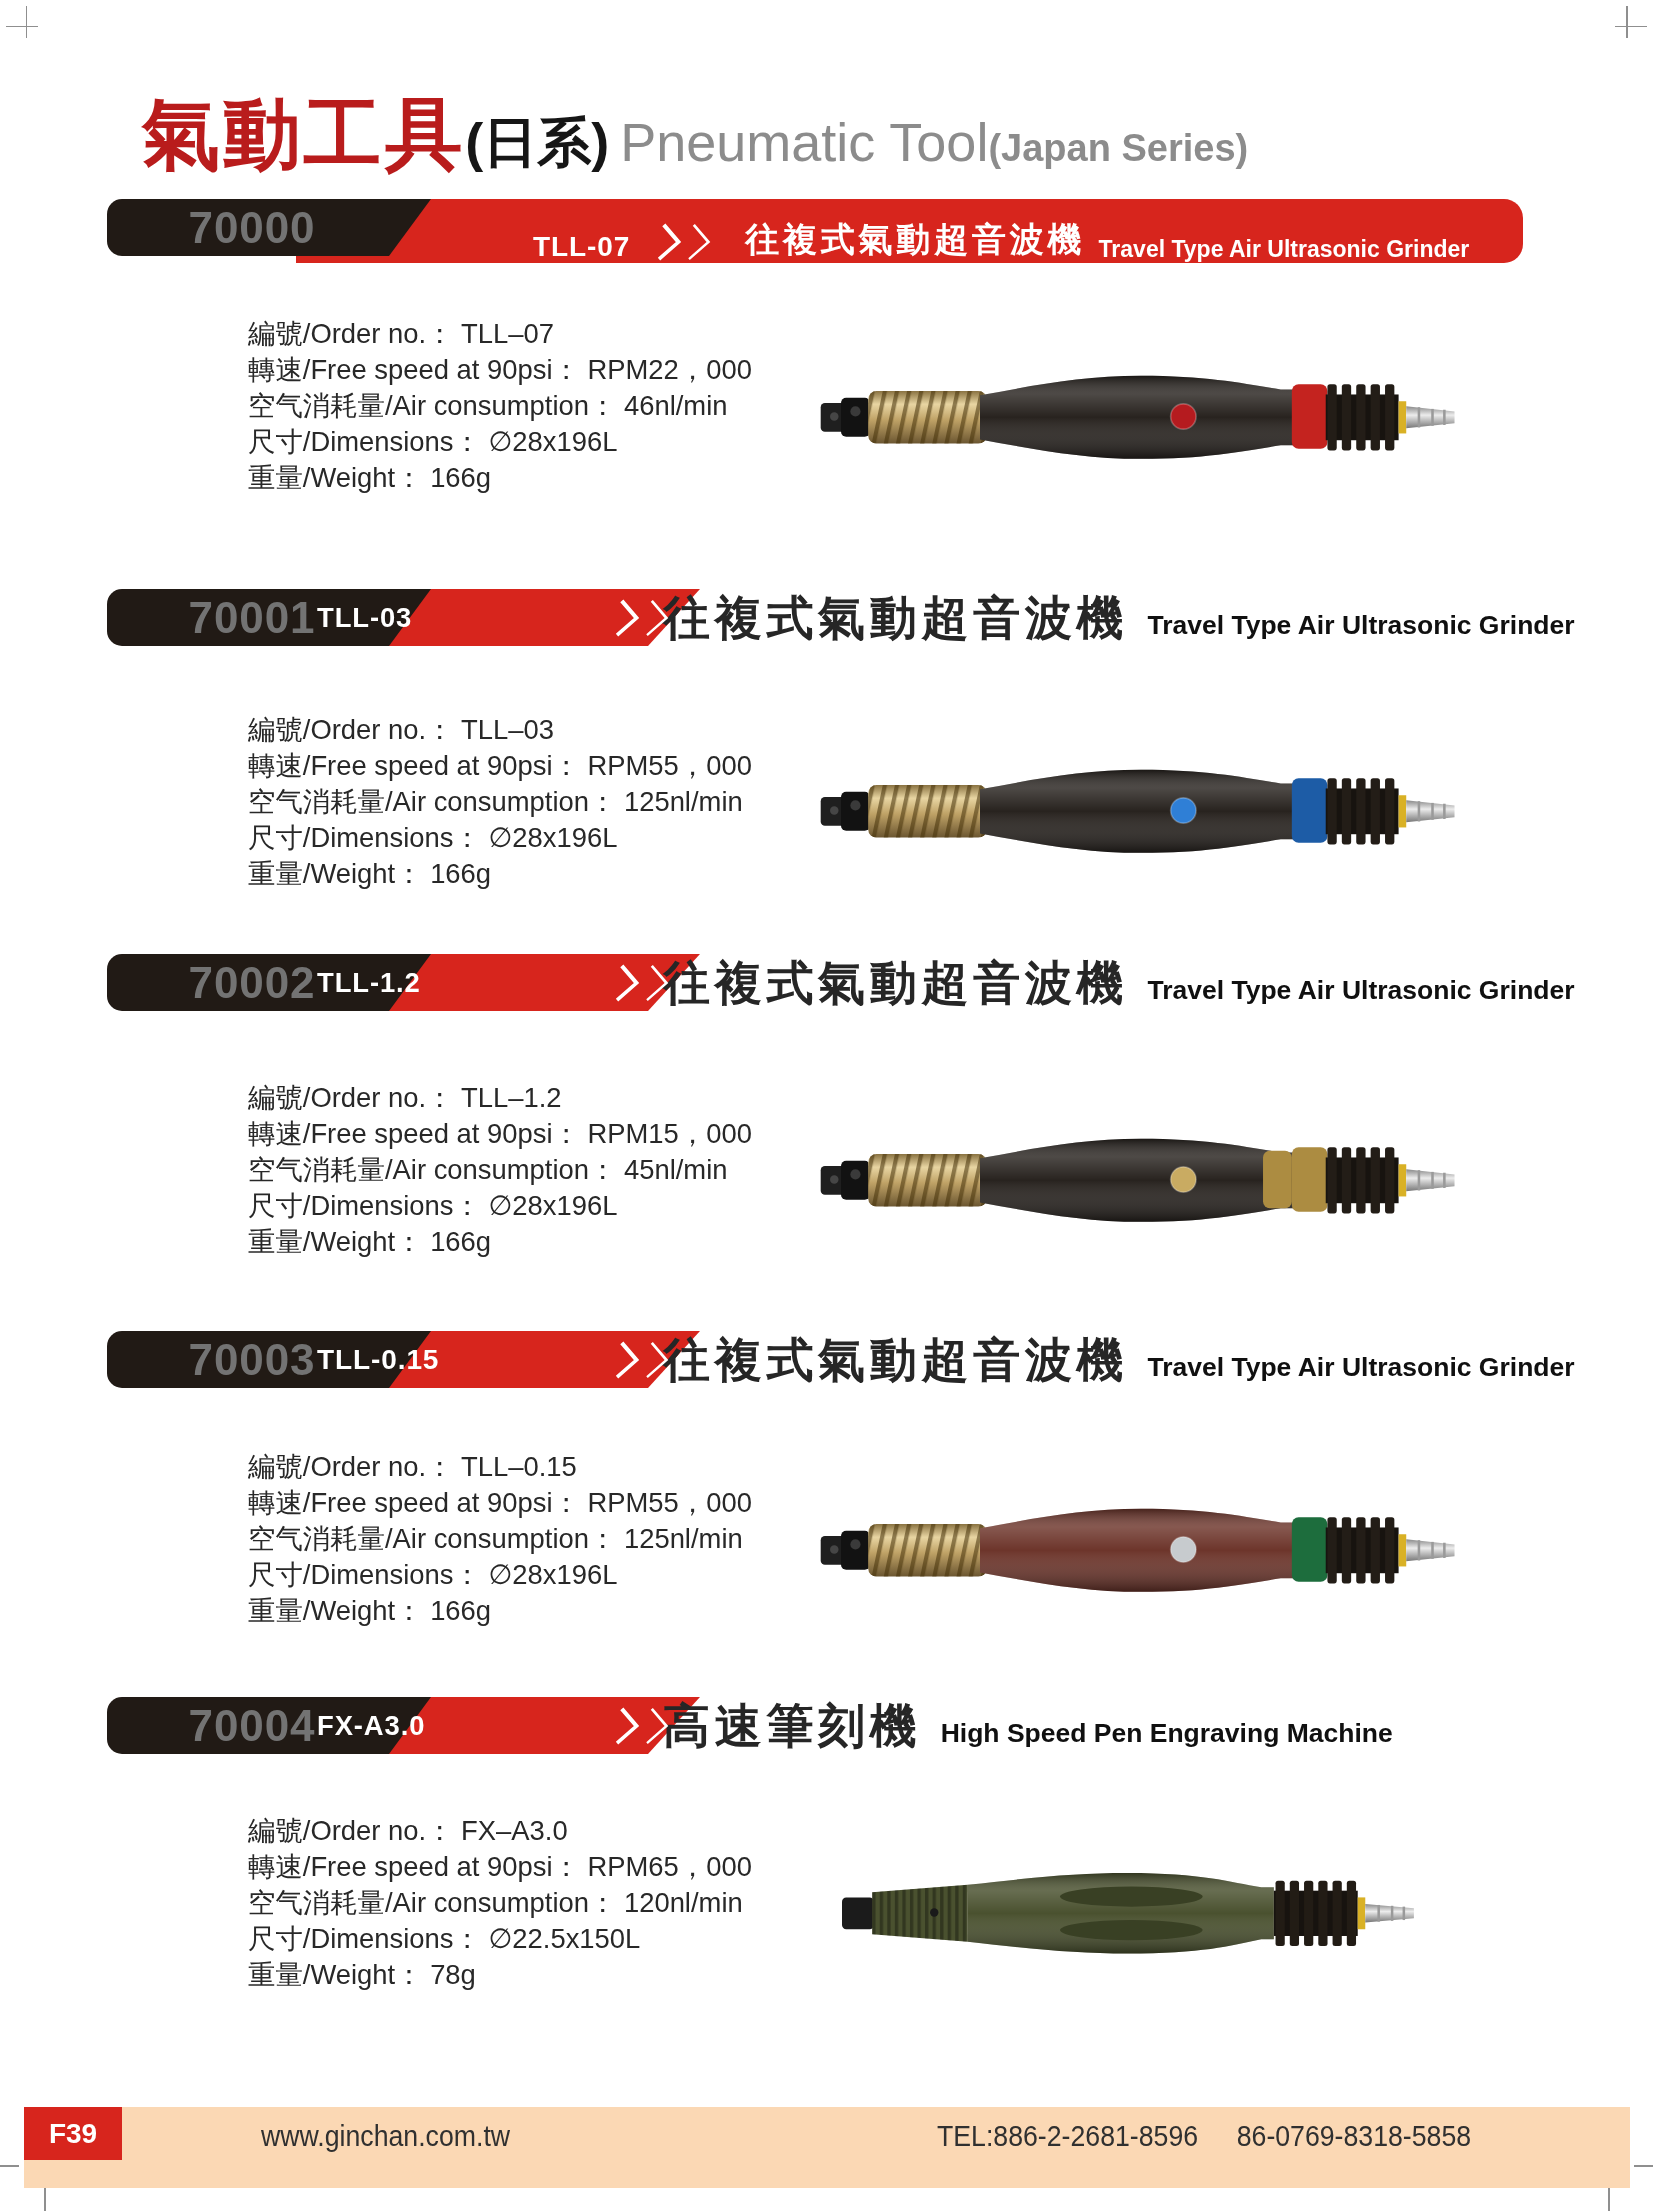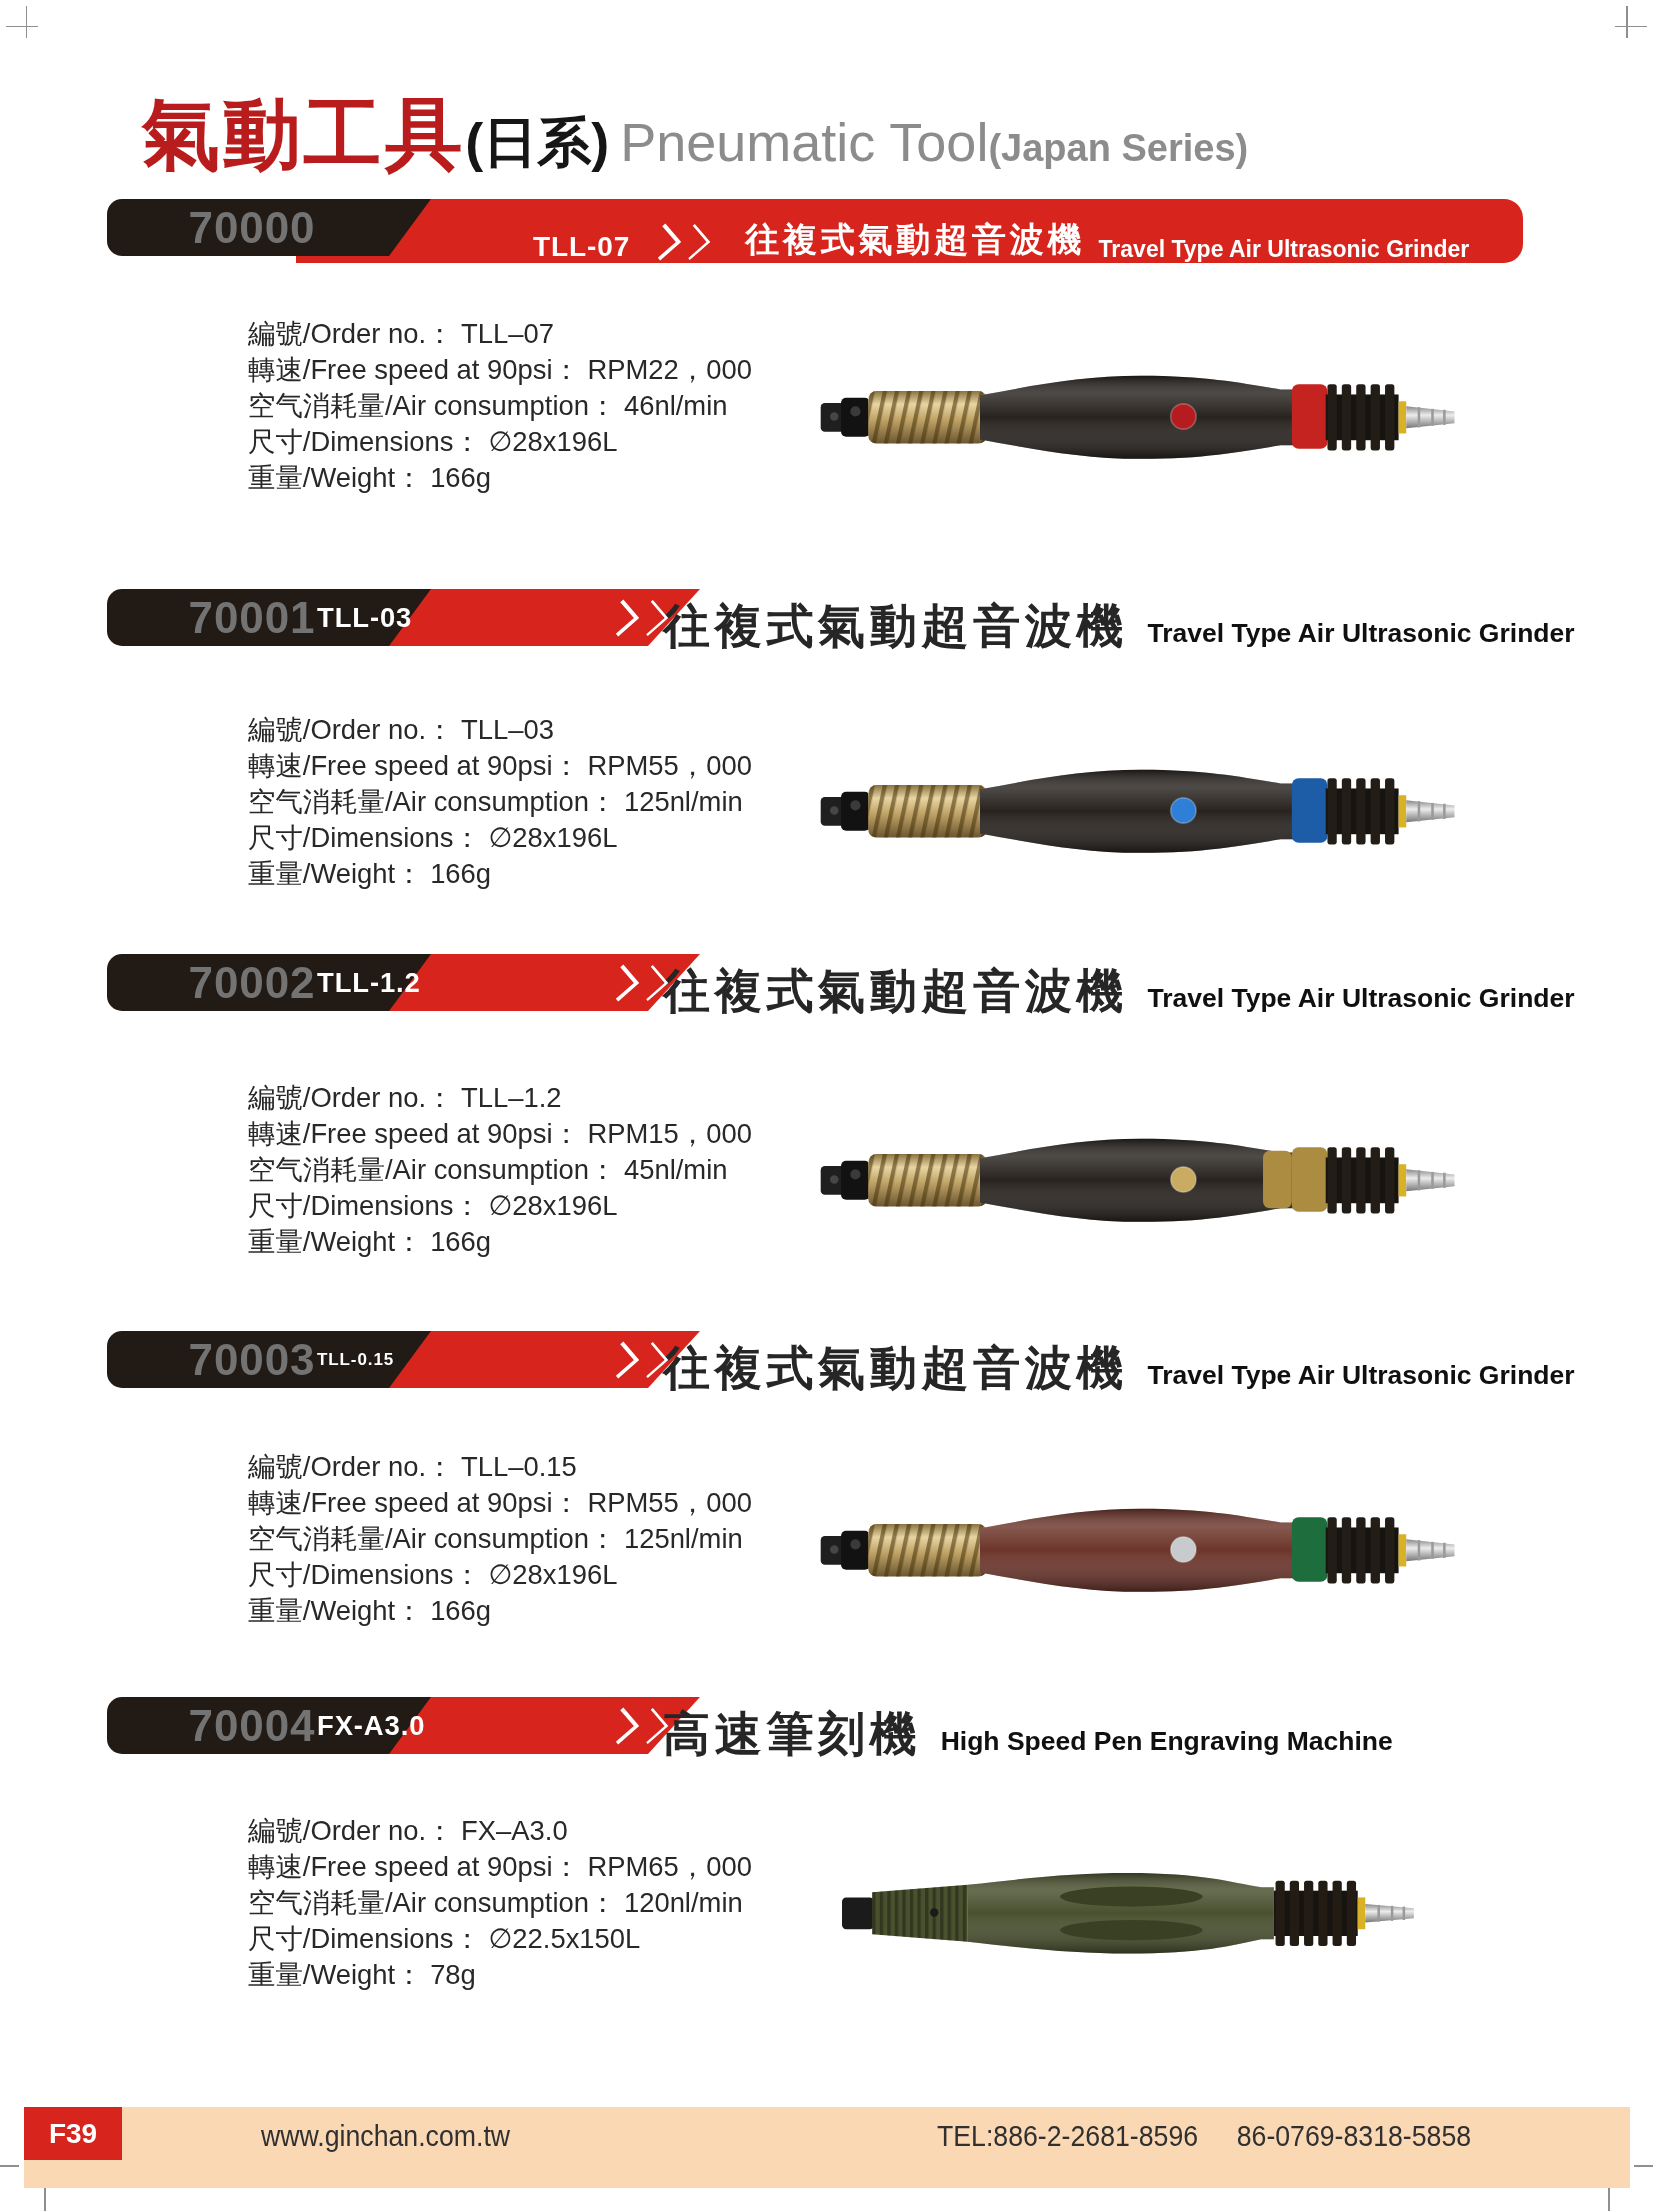--- a/index.html
+++ b/index.html
@@ -39,21 +39,21 @@
     color:#fff;font-size:27.4px;font-weight:bold;letter-spacing:0.9px;z-index:3;
   }
   .chev{width:25.6px;height:42px;transform:skewX(-8deg);}
   .chevA1{margin-left:28px;} .chevA2{margin-left:3.8px;}
   .chevB{position:absolute;top:7.6px;z-index:3;}
   .chevB1{right:61px;} .chevB2{right:30px;}
   .titleA-cjk{color:#fff;font-size:34px;font-weight:bold;letter-spacing:3.8px;margin-left:32px;}
   .titleA-en{color:#fff;font-size:23px;font-weight:bold;margin-left:13.2px;}
   .titleB{
     position:absolute;left:556px;top:50%;transform:translateY(-50%);
-    white-space:nowrap;z-index:1;margin-top:8px;
+    white-space:nowrap;z-index:1;
   }
   .titleB-cjk{color:#262626;font-size:47px;font-weight:bold;letter-spacing:4.7px;}
   .titleB-en{color:#101010;font-size:26.5px;font-weight:bold;margin-left:15px;}
   
   .specs{position:absolute;left:248px;font-size:27.4px;color:var(--text);line-height:36px;white-space:nowrap;}
   .spec-line .value{margin-left:7.6px;}
   
   .pimg{position:absolute;}
   .pimg svg{width:100%;height:100%;display:block;}
   
@@ -276,21 +276,21 @@
   </div>
 
   <div class="banner" style="top:1331px;">
     <div class="bandB"></div>
     <svg class="chev chevB" viewBox="0 0 30 46" style="left:509px;">
         <path d="M4 3 L24 23 L4 43" stroke="#fff" stroke-width="4.5" fill="none"></path>
       </svg>
     <svg class="chev chevB" viewBox="0 0 30 46" style="left:539px;">
         <path d="M4 3 L24 23 L4 43" stroke="#fff" stroke-width="3" fill="none"></path>
       </svg>
-    <div class="modelB" style="font-size:17px;">
+    <div class="modelB" style="font-size:28px;">
         <span>TLL-0.15</span>
       </div>
     <div class="badge">
       <span>70003</span>
     </div>
     <div class="titleB">
       <span class="titleB-cjk">往複式氣動超音波機</span>
       <span class="titleB-en">Travel Type Air Ultrasonic Grinder</span>
     </div>
   </div>

